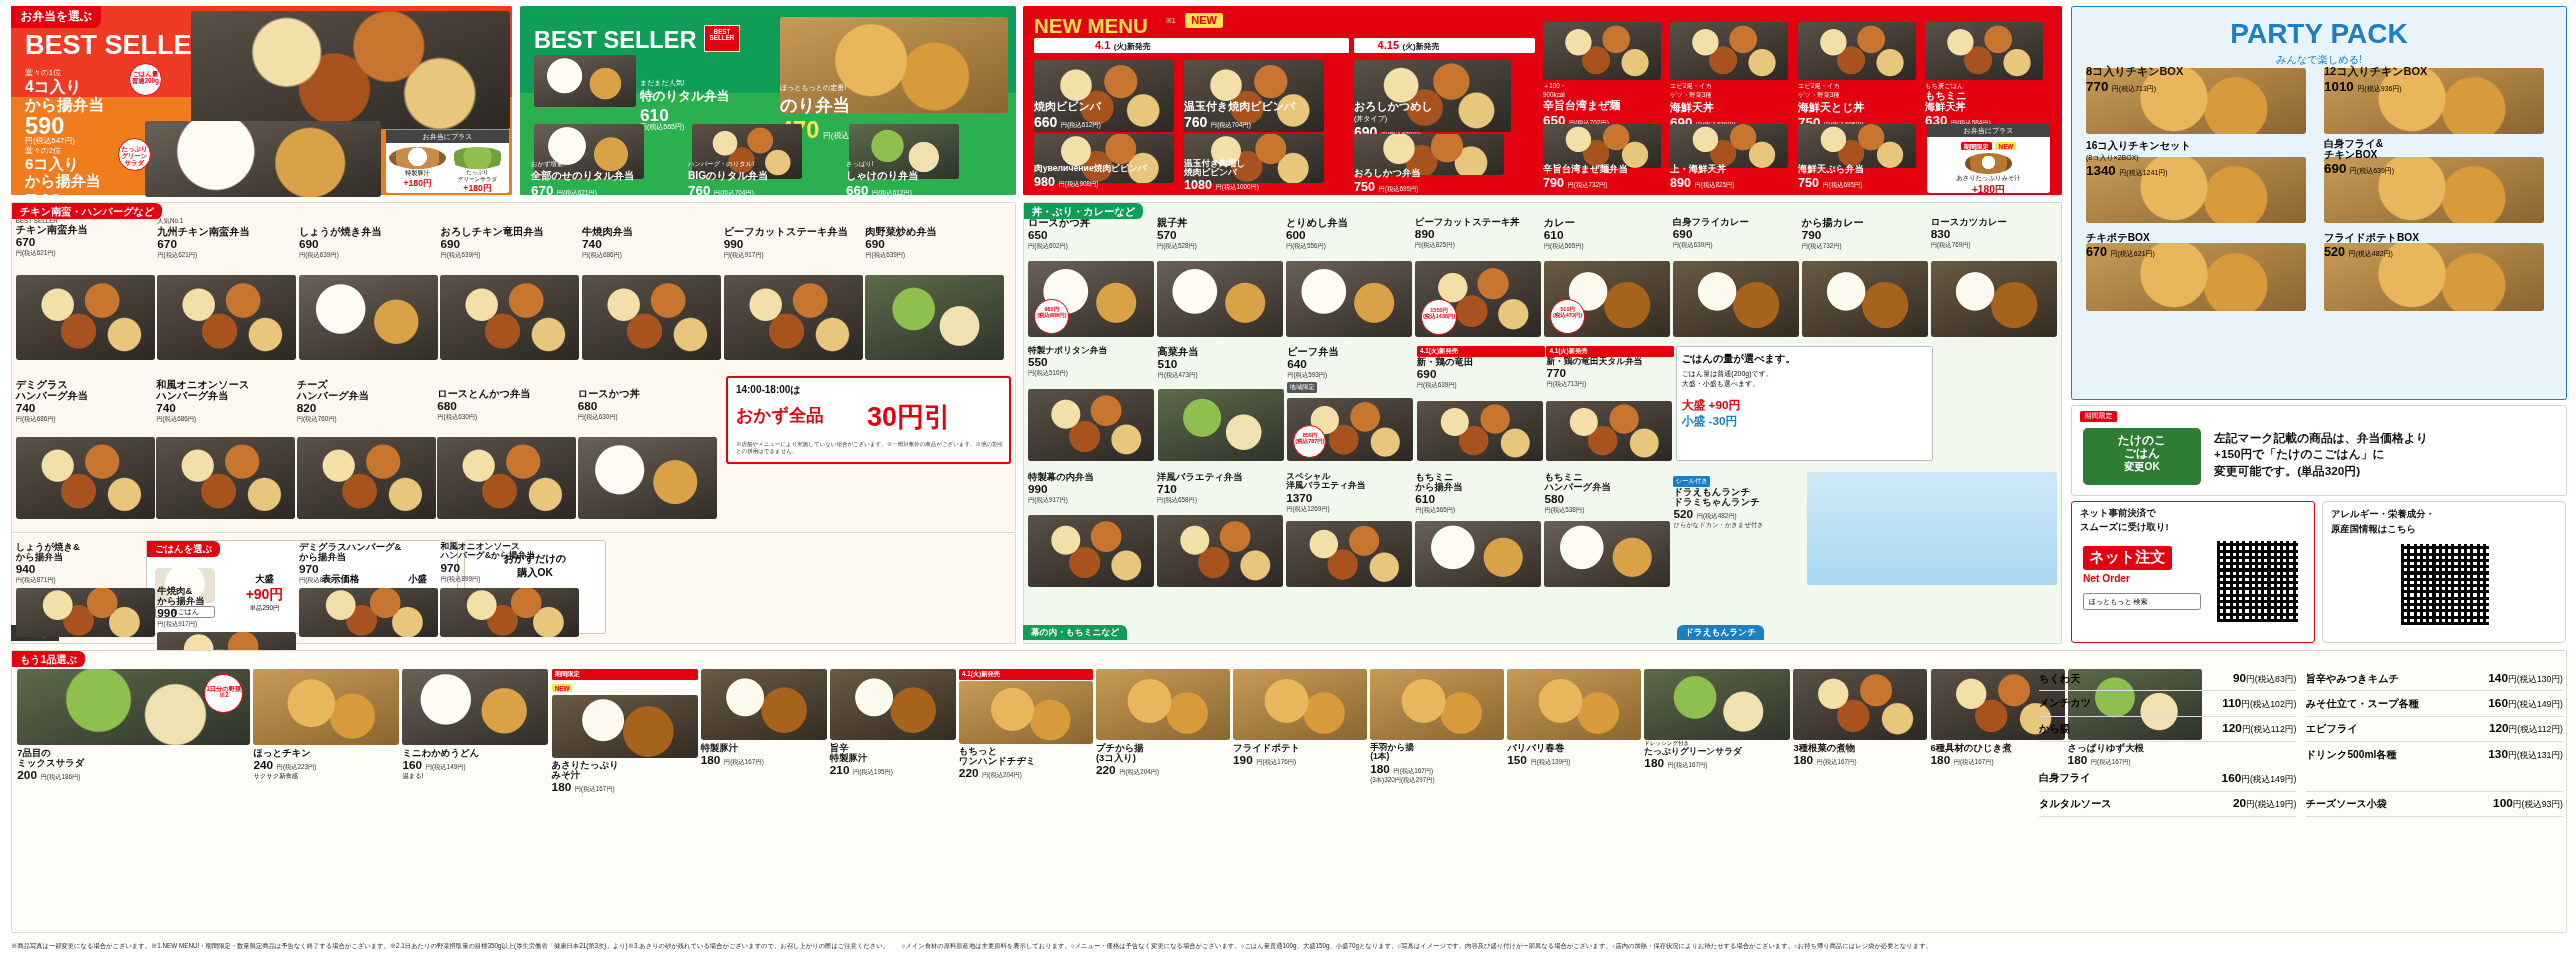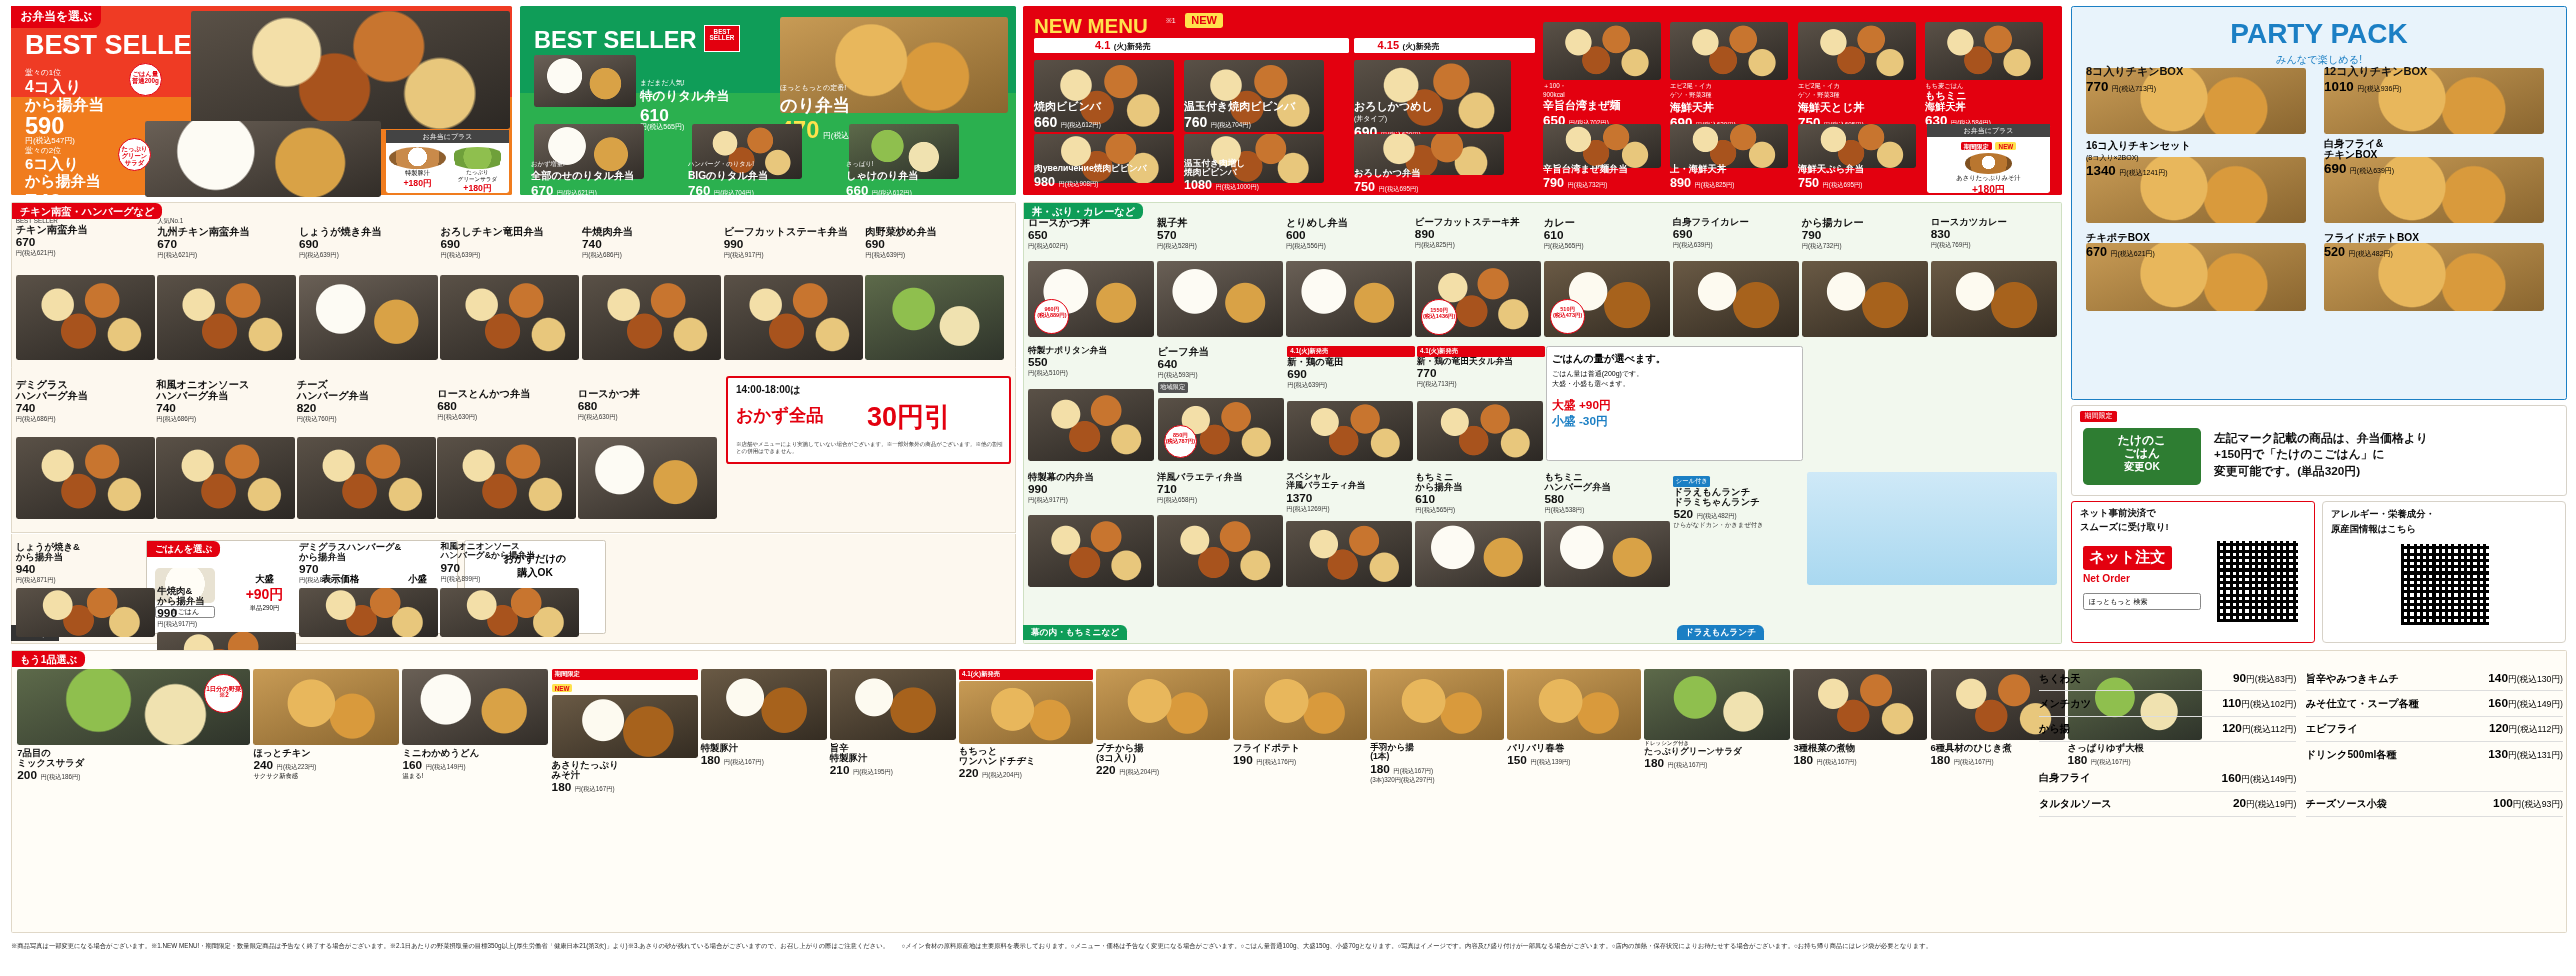--- a/index.html
+++ b/index.html
@@ -616,20 +616,26 @@
   </div>
 
   <div class="abs" style="left:1028px; top:346px; width:1030px; display:flex; gap:1.6px;" data-name="don-row-2">
     <div class="item" style="position:relative; width:128px;" data-name="product-cell">
       <div class="nm" style="font-size:8.7px;" data-name="item-name">特製ナポリタン弁当</div>
       <div class="pr" data-name="item-price">550</div>
       <div class="sub" data-name="item-price-tax">円(税込510円)</div>
       <div class="ph" style="position:absolute;left:0;top:43px;width:126px;height:72px;" data-name="product-photo"></div>
     </div>
     <div class="item" style="position:relative; width:128px;" data-name="product-cell">
+      <div class="nm" data-name="item-name">高菜弁当</div>
+      <div class="pr" data-name="item-price">510</div>
+      <div class="sub" data-name="item-price-tax">円(税込473円)</div>
+      <div class="ph green" style="position:absolute;left:0;top:43px;width:126px;height:72px;" data-name="product-photo"></div>
+    </div>
+    <div class="item" style="position:relative; width:128px;" data-name="product-cell">
       <div class="nm" data-name="item-name">ビーフ弁当</div>
       <div class="pr" data-name="item-price">640</div>
       <div class="sub" data-name="item-price-tax">円(税込593円)</div>
       <div class="tag" style="background:#555;" data-name="area-limited-tag">地域限定</div>
       <div class="ph" style="position:absolute;left:0;top:52px;width:126px;height:63px;" data-name="product-photo"></div>
       <div class="roundPill" style="position:absolute;left:6.3px;top:79px;width:33px;height:33px;padding-top:7px;white-space:pre-line;font-size:5.5px;" data-name="price-variant-badge">850円
 (税込787円)</div>
     </div>
     <div class="item" style="position:relative; width:128px;" data-name="product-cell">
       <div class="badgeNew" data-name="new-release-badge">4.1(火)新発売</div>
@@ -819,21 +825,21 @@
   <div class="abs" style="left:2039px; top:666px; width:524px; height:252px;" data-name="side-price-list">
     <div style="display:grid; grid-template-columns:1fr 1fr; gap:0 9.4px;">
       <div style="display:flex; justify-content:space-between; align-items:baseline; border-bottom:0.8px solid #ddd; padding:4.7px 0;" data-name="price-list-row">
         <span style="font-size:10.2px;font-weight:bold;" data-name="item-name">ちくわ天</span>
         <span><span style="font-size:11.8px;font-weight:bold;" data-name="item-price">90</span><span class="tax" data-name="item-price-tax">円(税込83円)</span></span>
       </div>
       <div style="display:flex; justify-content:space-between; align-items:baseline; border-bottom:0.8px solid #ddd; padding:4.7px 0;" data-name="price-list-row">
         <span style="font-size:10.2px;font-weight:bold;" data-name="item-name">旨辛やみつきキムチ</span>
         <span><span style="font-size:11.8px;font-weight:bold;" data-name="item-price">140</span><span class="tax" data-name="item-price-tax">円(税込130円)</span></span>
       </div>
-      <div style="display:flex; justify-content:space-between; align-items:center; border-bottom:0.8px solid #ddd; padding:4.7px 0;gap:24px;" data-name="price-list-row">
+      <div style="display:flex; justify-content:space-between; align-items:flex-start; border-bottom:0.8px solid #ddd; padding:4.7px 0;gap:24px;" data-name="price-list-row">
         <span style="font-size:10.2px;font-weight:bold;" data-name="item-name">メンチカツ</span>
         <span><span style="font-size:11.8px;font-weight:bold;" data-name="item-price">110</span><span class="tax" data-name="item-price-tax">円(税込102円)</span></span>
       </div>
       <div style="display:flex; justify-content:space-between; align-items:baseline; border-bottom:0.8px solid #ddd; padding:4.7px 0;" data-name="price-list-row">
         <span style="font-size:10.2px;font-weight:bold;" data-name="item-name">みそ仕立て・スープ各種</span>
         <span><span style="font-size:11.8px;font-weight:bold;" data-name="item-price">160</span><span class="tax" data-name="item-price-tax">円(税込149円)</span></span>
       </div>
       <div style="display:flex; justify-content:space-between; align-items:baseline; border-bottom:0.8px solid #ddd; padding:4.7px 0;" data-name="price-list-row">
         <span style="font-size:10.2px;font-weight:bold;" data-name="item-name">から揚</span>
         <span><span style="font-size:11.8px;font-weight:bold;" data-name="item-price">120</span><span class="tax" data-name="item-price-tax">円(税込112円)</span></span>

